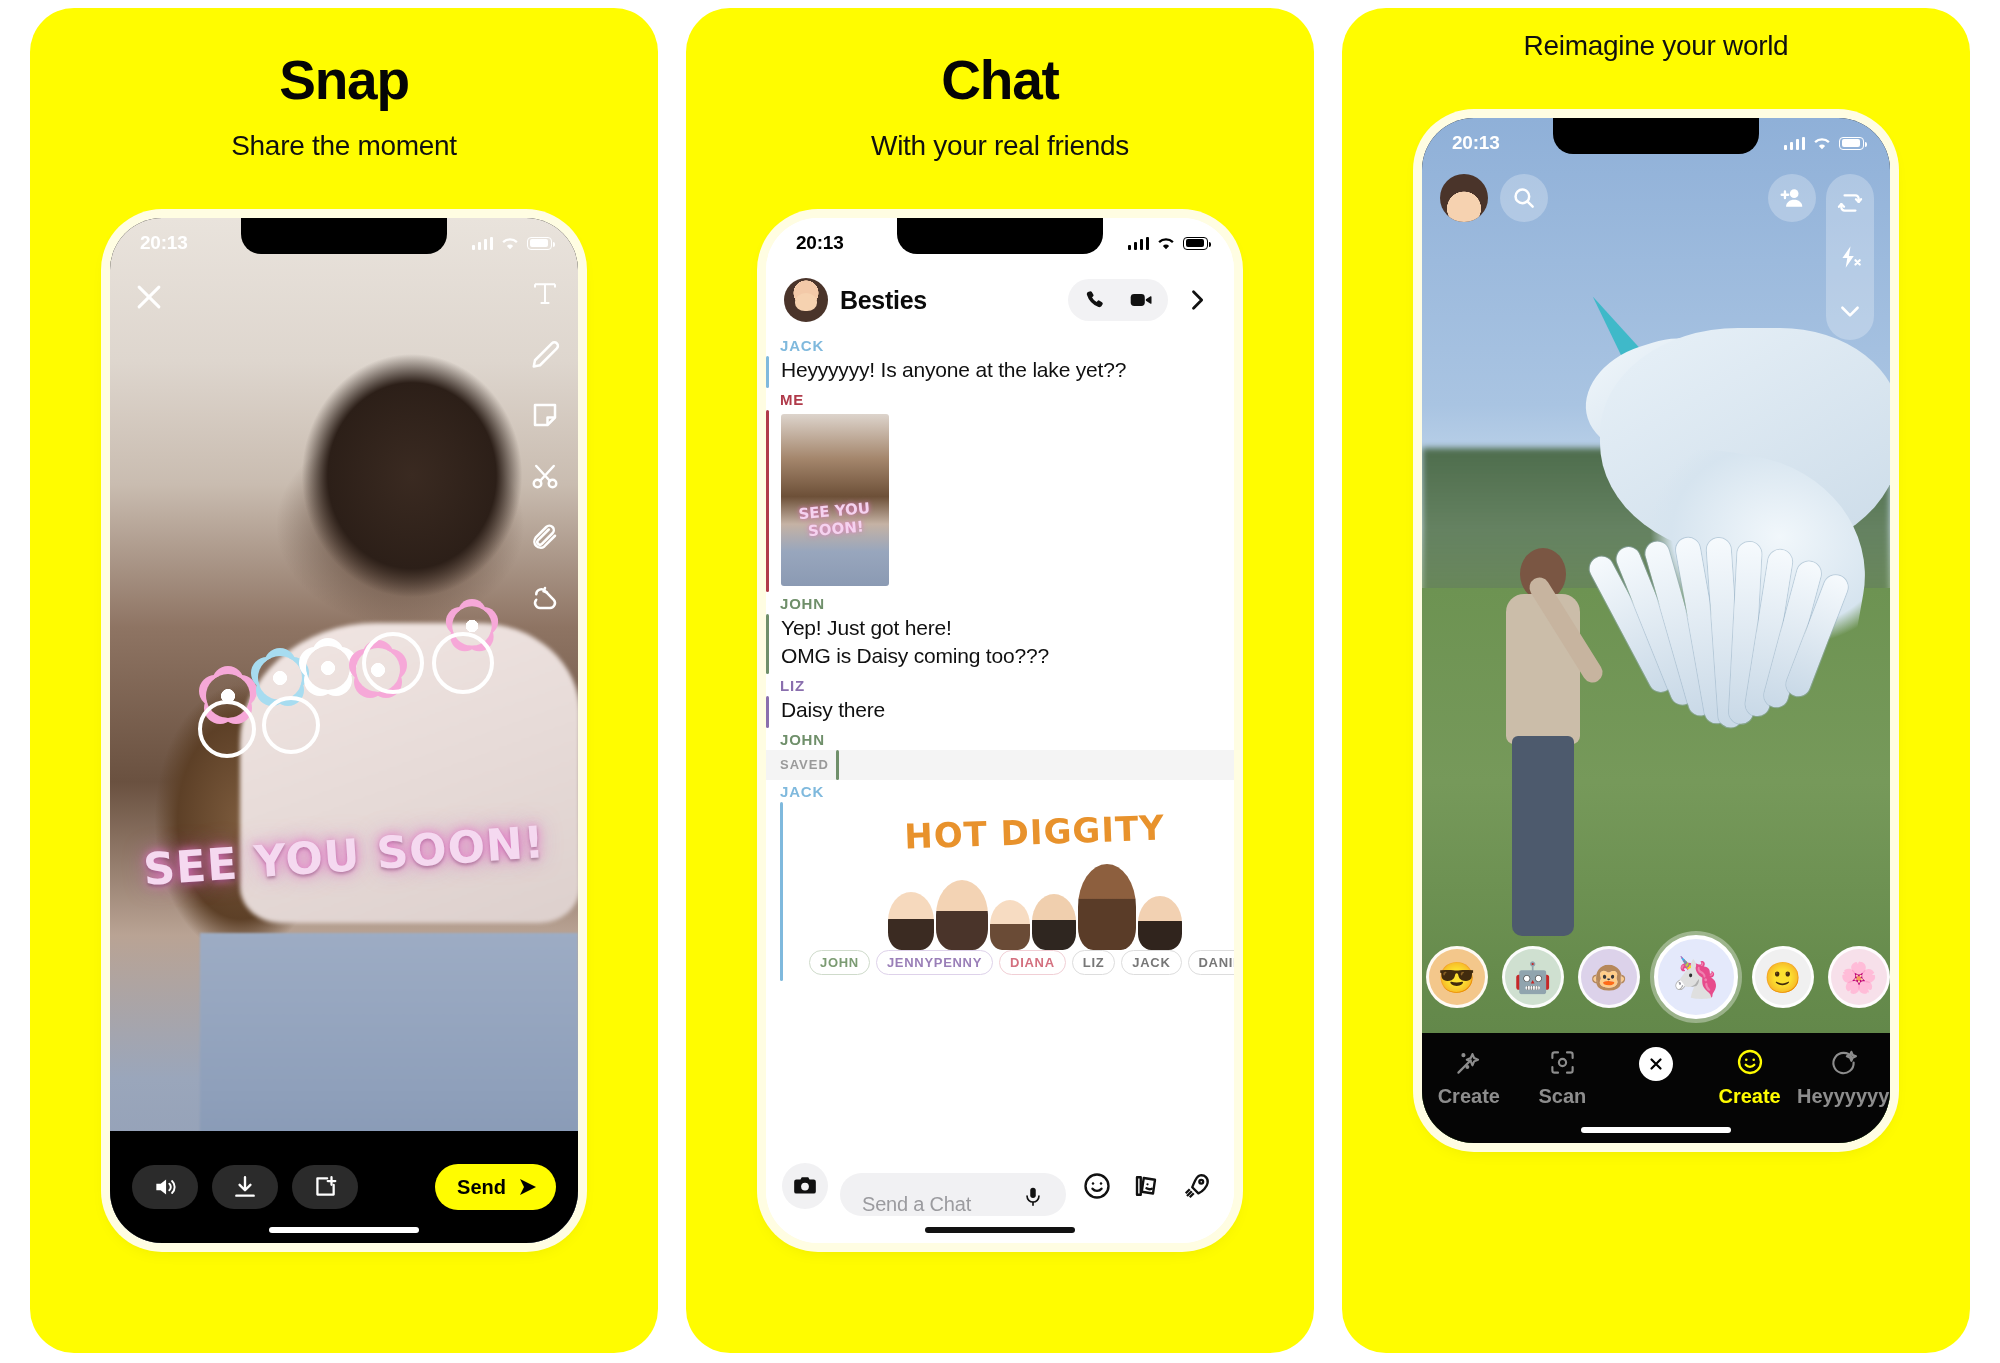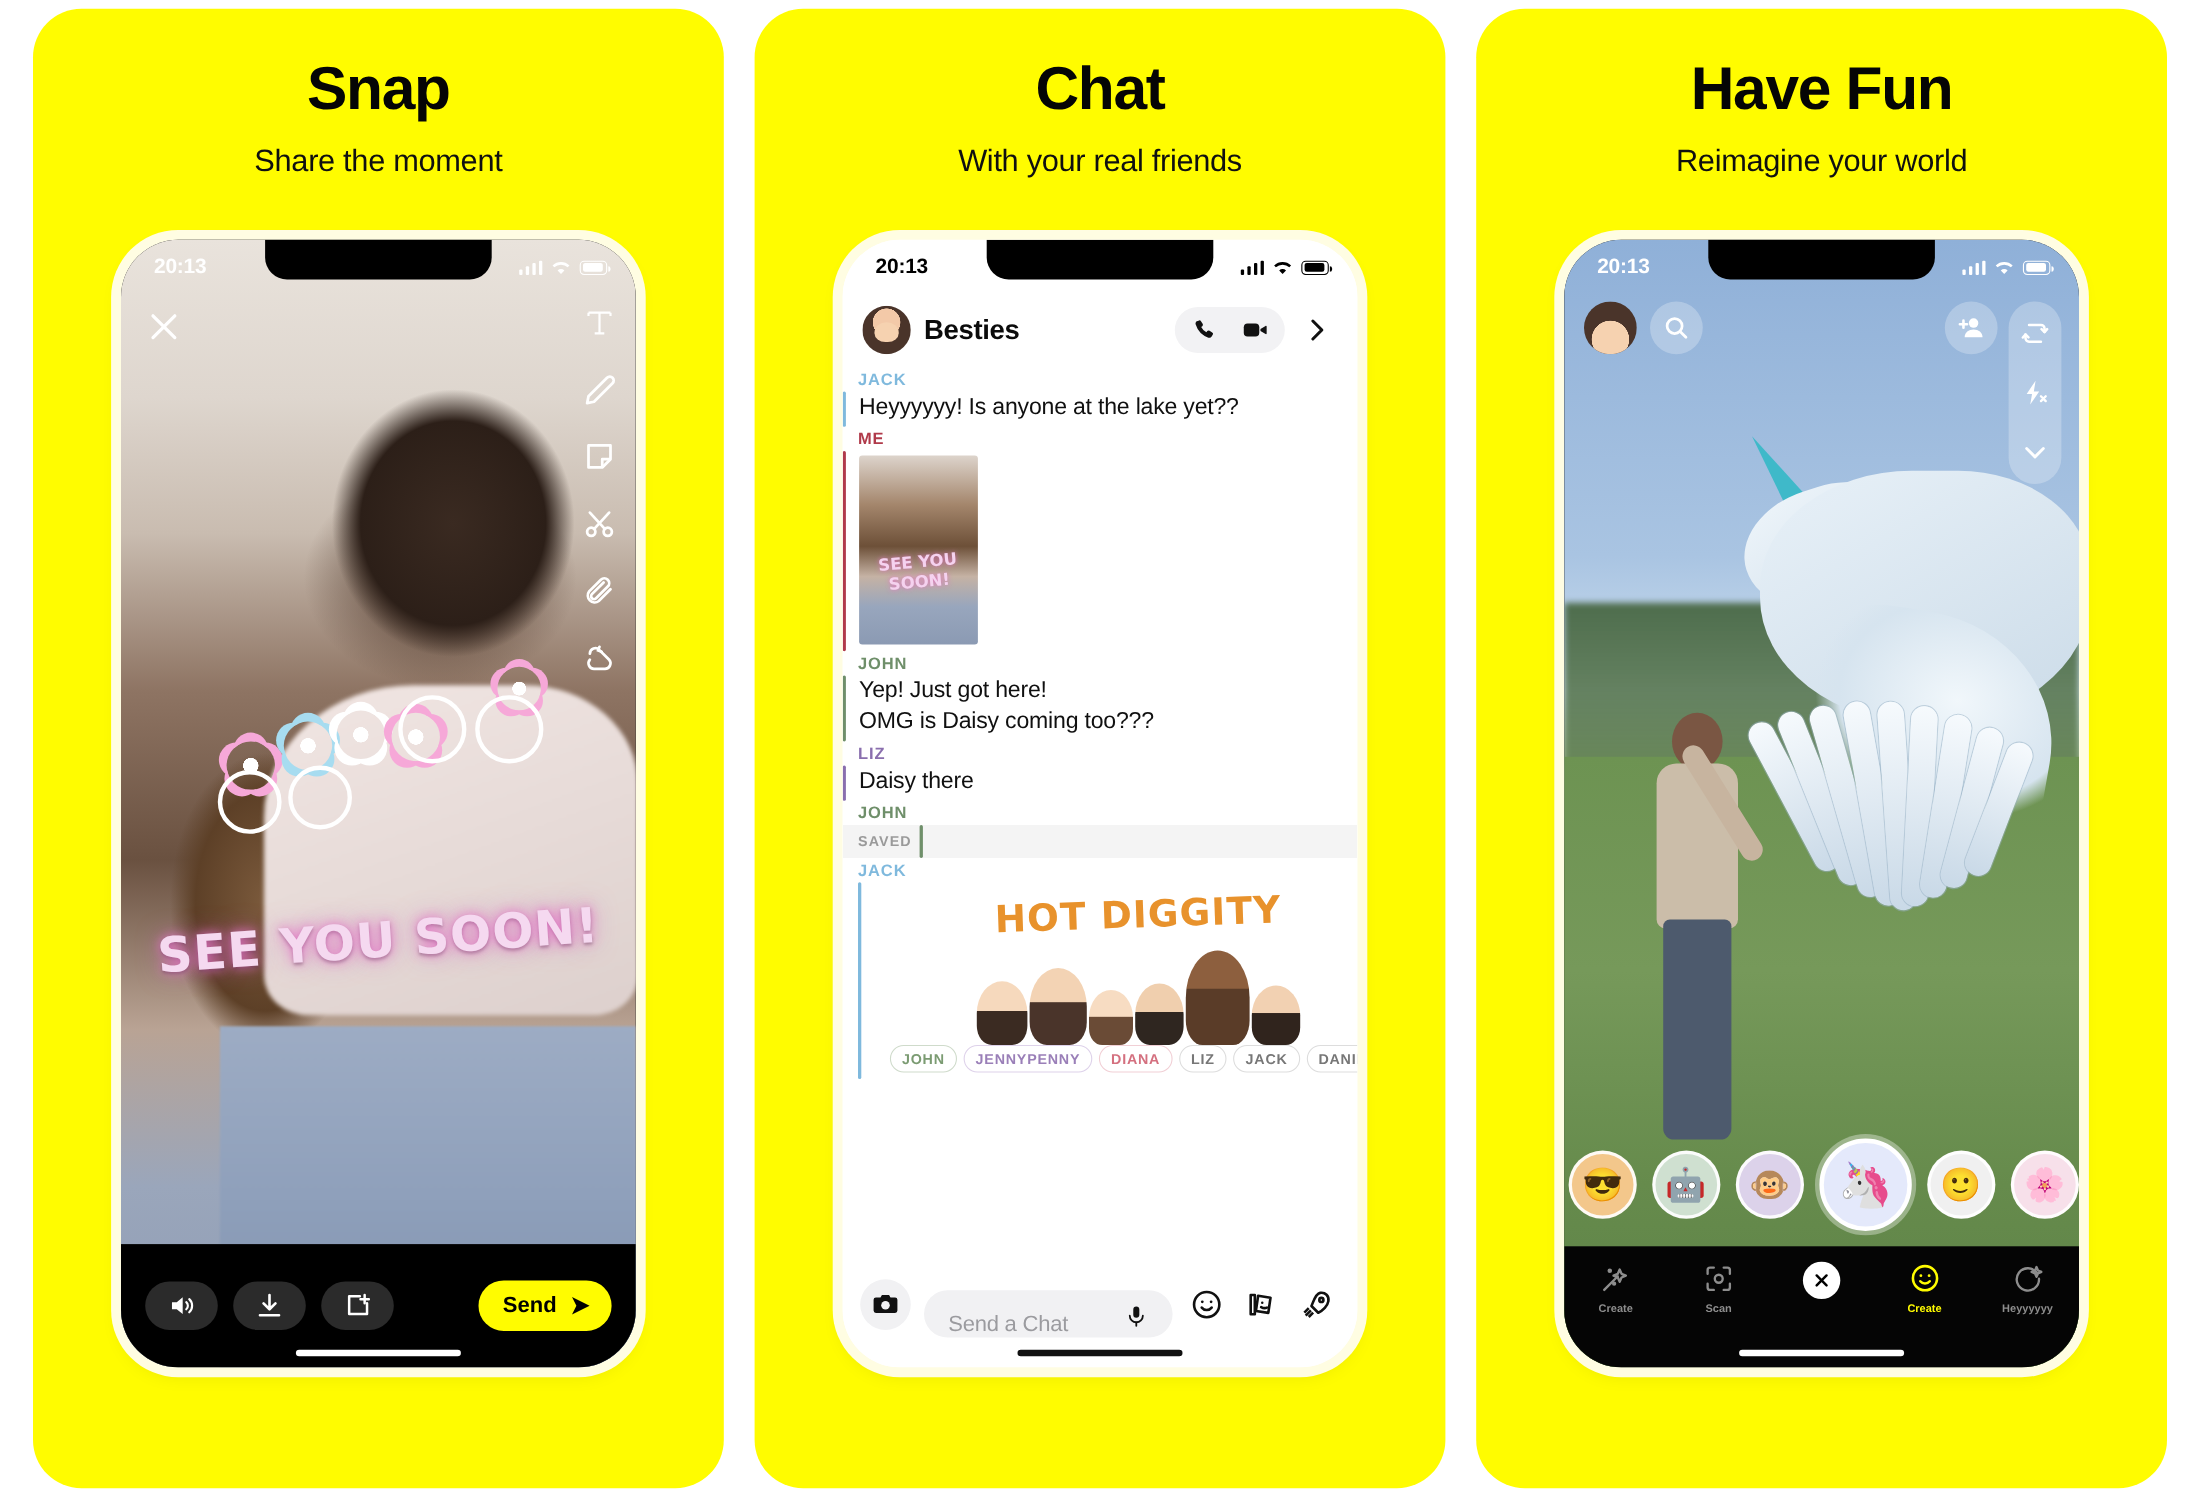--- a/index.html
+++ b/index.html
@@ -281,21 +281,21 @@
     background: #dfe6ef; border: 3px solid rgba(255,255,255,.9);
     display:flex; align-items:center; justify-content:center; font-size: 30px;
     overflow:hidden;
   }
   .lens.active { width: 84px; height: 84px; border: 4px solid #fff; font-size: 40px; box-shadow: 0 0 0 4px rgba(255,255,255,.35);}
   .ar-navbar {
     position:absolute; left:0; right:0; bottom:0; height: 110px; background: #050505; z-index: 30;
     display:flex; align-items: flex-start; padding-top: 14px;
   }
   .navitem { flex:1; display:flex; flex-direction:column; align-items:center; gap: 8px; color:#8d8d8d; }
-  .navitem .nlabel { font-size: 10px; font-weight: 600; }
+  .navitem .nlabel { font-size: 20px; font-weight: 600; }
   .navitem.active .nlabel { color: #FFFC00; }
   .nav-ic { width: 30px; height: 30px; display:flex; align-items:center; justify-content:center;}
   .close-round { width: 34px; height: 34px; border-radius:50%; background:#fff; color:#000; display:flex;align-items:center;justify-content:center;}
 </style>
 </head>
 <body>
 
 <div class="stage">
 
   <div class="card">
@@ -566,21 +566,20 @@
           <span class="batt">
               <i></i>
             </span>
         </div>
       </div>
       <div class="homeindicator" style="background:#111;"></div>
     </div>
   </div>
 
   <div class="card">
-    <div class="card-title">Have Fun</div>
     <div class="card-sub">Reimagine your world</div>
 
     <div class="phone dark">
       <div class="ar-screen">
         <div class="ar-trees"></div>
         <div class="ar-ground"></div>
         <div class="unicorn-horn"></div>
         <div class="unicorn-head"></div>
         <div class="unicorn-body"></div>
         <div class="unicorn-wing"></div>

